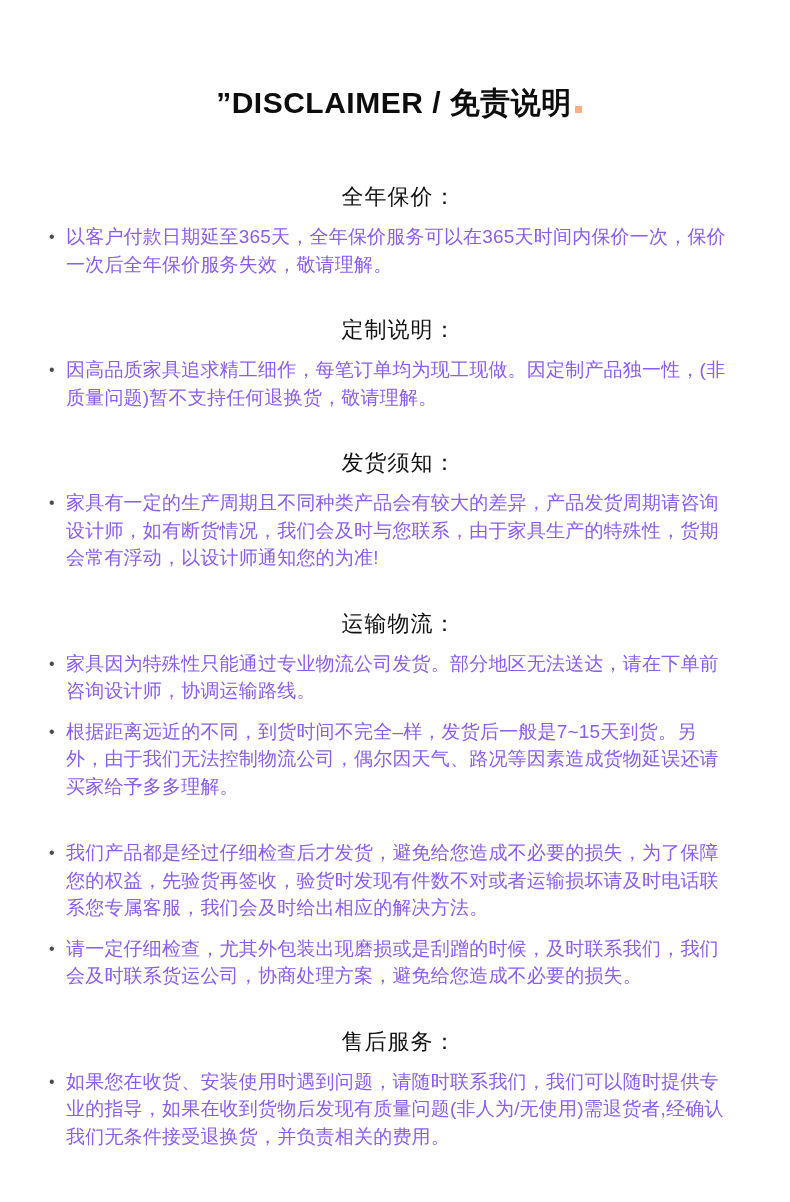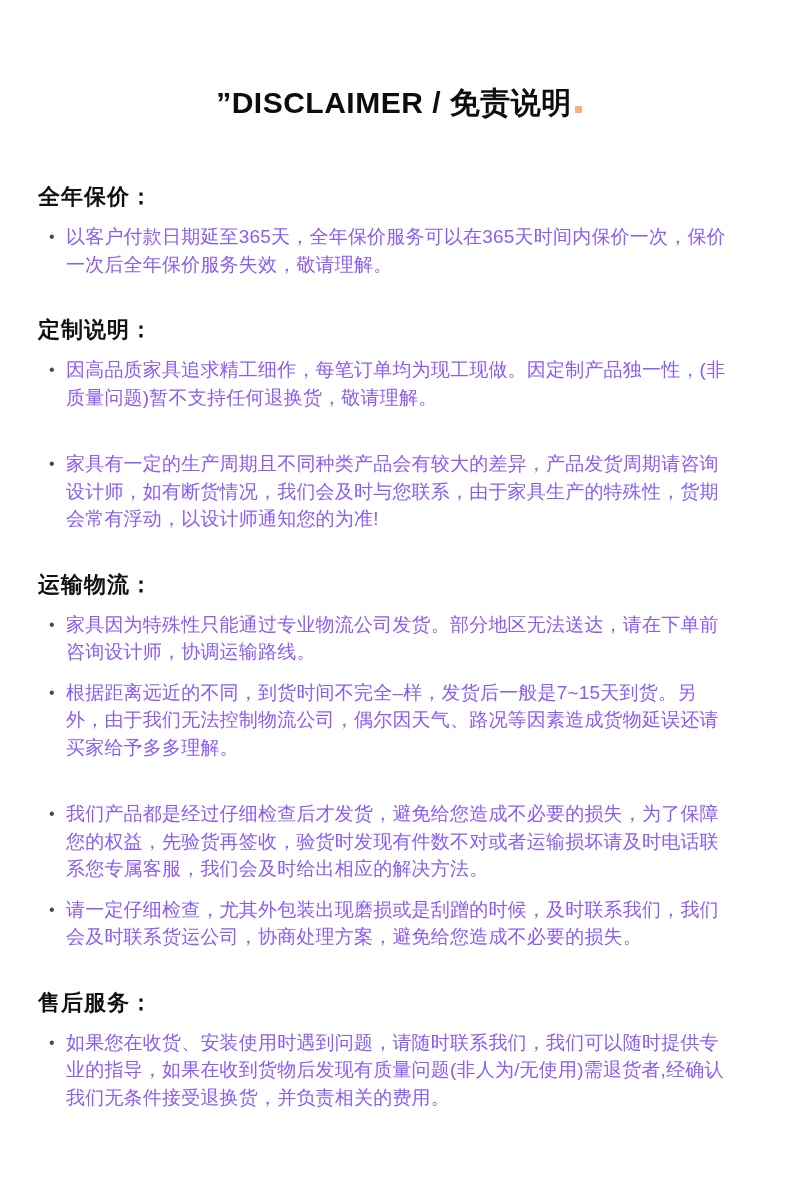--- a/index.html
+++ b/index.html
@@ -41,23 +41,24 @@
     background: #f4b183; 
     vertical-align: baseline;
   }
   .sec {
     margin: 0 0 39px 0;
   }
   .sec-heading {
     margin: 0 0 13px 0;
     font-size: 22px;
     line-height: 26px;
-    font-weight: 700;
+    font-weight: 400;
     color: #111111;
     letter-spacing: 1px;
+    text-align: center;
   }
   .bullets {
     list-style: none;
     margin: 0;
     padding: 0 0 0 11px;
   }
   .bullet-item {
     display: flex;
     align-items: flex-start;
     margin: 0 0 13px 0;
@@ -105,20 +106,21 @@
     <h2 class="sec-heading">定制说明：</h2>
     <ul class="bullets">
       <li class="bullet-item">
         <span class="bullet-dot">•</span>
         <p class="bullet-text">因高品质家具追求精工细作，每笔订单均为现工现做。因定制产品独一性，(非质量问题)暂不支持任何退换货，敬请理解。</p>
       </li>
     </ul>
   </section>
 
   <section class="sec">
+    <h2 class="sec-heading">发货须知：</h2>
     <ul class="bullets">
       <li class="bullet-item">
         <span class="bullet-dot">•</span>
         <p class="bullet-text">家具有一定的生产周期且不同种类产品会有较大的差异，产品发货周期请咨询设计师，如有断货情况，我们会及时与您联系，由于家具生产的特殊性，货期会常有浮动，以设计师通知您的为准!</p>
       </li>
     </ul>
   </section>
 
   <section class="sec">
     <h2 class="sec-heading">运输物流：</h2>

